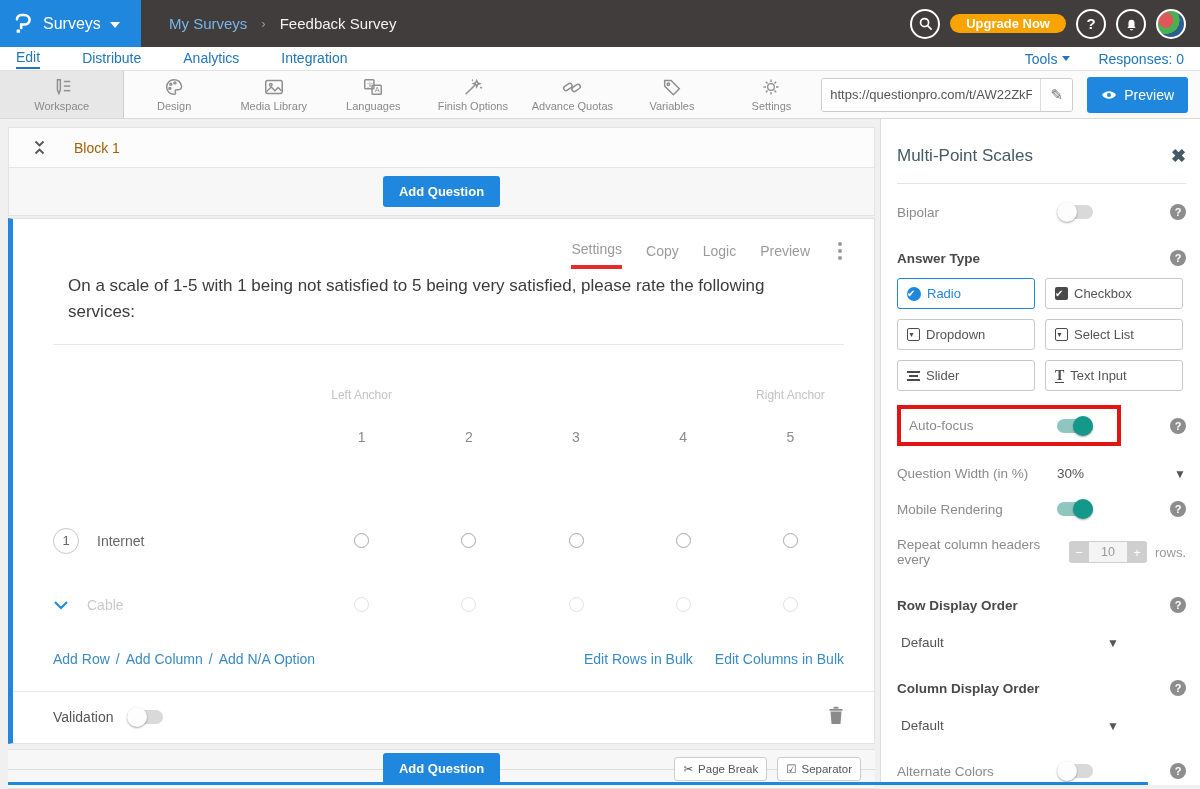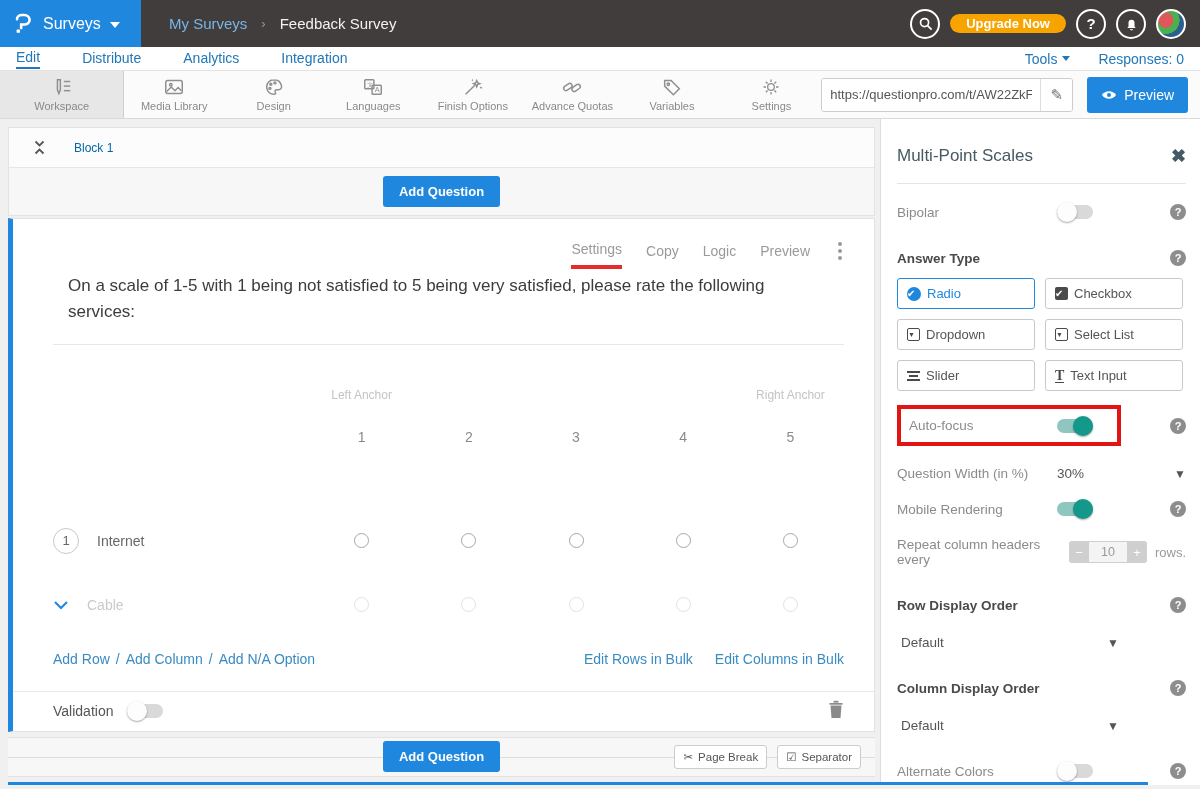--- a/index.html
+++ b/index.html
@@ -40,21 +40,21 @@
   .url-input { width:218px; border:none; outline:none; padding:0 8px; font-size:13px; color:#555; font-family:"Liberation Sans",sans-serif; }
   .url-edit { width:32px; border-left:1px solid #ddd; display:flex; align-items:center; justify-content:center; color:#6f6f6f; font-size:15px; cursor:pointer; background:#fff; }
   .preview-btn { height:36px; padding:0 14px; background:#1f87de; color:#fff; border:none; border-radius:3px; font-size:14px; display:flex; align-items:center; gap:7px; cursor:pointer; }
 
   
   .canvas { position:relative; height:666px; background:#f0f0f0; }
   .main-col { width:875px; padding:8px 0 0 8px; }
 
   .block-card { background:#fcfcfc; border:1px solid #e3e3e3; }
   .block-header { height:40px; display:flex; align-items:center; gap:28px; padding:0 24px; border-bottom:1px solid #e6e6e6; background:#fcfcfc; }
-  .block-title { font-size:12px; color:#0369a1; }
+  .block-title { font-size:14px; color:#a16207; }
   .collapse-btn { cursor:pointer; display:flex; }
   .addq-row { height:47px; display:flex; align-items:center; justify-content:center; background:#f7f7f7; }
   .addq-btn { background:#1f87de; color:#fff; border:none; border-radius:3px; font-size:13px; font-weight:bold; padding:8px 16px; cursor:pointer; }
 
   .question-card { margin-top:2px; background:#fff; border:1px solid #e3e3e3; border-left:5px solid #1f87de; }
   .q-tabs { display:flex; justify-content:flex-end; align-items:center; gap:24px; padding:22px 28px 0 0; font-size:14px; color:#9a9a9a; }
   .q-tab { cursor:pointer; padding-bottom:8px; }
   .q-tab.active { border-bottom:4px solid #e52b2b; }
   .dots-menu { display:flex; flex-direction:column; gap:3px; cursor:pointer; padding:0 4px 8px 4px; }
   .dots-menu i { width:4px; height:4px; border-radius:50%; background:#9a9a9a; }
@@ -77,21 +77,21 @@
   .row-label { font-size:14px; color:#666; cursor:text; }
   .radio { width:15px; height:15px; border:1.5px solid #a7a7a7; border-radius:50%; background:#fff; cursor:pointer; }
   .faded { opacity:.35; }
   .chev-down { display:flex; cursor:pointer; }
 
   .links-row { display:flex; align-items:center; padding:26px 30px 24px 40px; font-size:14px; }
   .b-link { color:#3a8bc2; cursor:pointer; }
   .link-sep { color:#3a8bc2; margin:0 6px; }
   .bulk-links { margin-left:auto; display:flex; gap:22px; }
 
-  .validation-row { border-top:1px solid #e8e8e8; height:40px; display:flex; align-items:center; padding:0 30px 0 40px; }
+  .validation-row { border-top:1px solid #e8e8e8; height:52px; display:flex; align-items:center; padding:0 30px 0 40px; }
   .validation-label { font-size:14px; color:#555; margin-right:14px; }
   .trash-btn { margin-left:auto; cursor:pointer; }
 
   
   .toggle { position:relative; width:36px; height:14px; border-radius:7px; background:#d9d9d9; cursor:pointer; flex:0 0 auto; }
   .toggle .knob { position:absolute; top:-3px; left:0; width:20px; height:20px; border-radius:50%; background:#fdfdfd; box-shadow:0 1px 2px rgba(0,0,0,.35); }
   .toggle.on { background:#8fc7c0; }
   .toggle.on .knob { left:auto; right:0; background:#13988a; }
 
   
@@ -193,34 +193,34 @@
     <svg width="22" height="20" viewBox="0 0 24 20">
       <path d="M7 2v11l1.6 4 1.6-4V2z"></path>
         <line x1="14" y1="4" x2="21" y2="4"></line>
         <line x1="14" y1="9" x2="21" y2="9"></line>
         <line x1="14" y1="14" x2="21" y2="14"></line>
     </svg>
     <span class="tb-label">Workspace</span>
   </div>
   <div class="tb-item">
     <svg width="22" height="20" viewBox="0 0 24 20">
-      <rect x="3" y="3" width="18" height="14" rx="2"></rect>
-        <circle cx="8.5" cy="7.5" r="1.4"></circle>
-        <path d="M4 15l5-5 4 4 3.5-3.5 3.5 3.5"></path>
-    </svg>
-    <span class="tb-label">Media Library</span>
-  </div>
-  <div class="tb-item">
-    <svg width="22" height="20" viewBox="0 0 24 20">
       <path d="M12 2a8 8 0 1 0 0 16c1.8 0 2.2-1.2 1.4-2.4-.8-1.2.2-2.6 1.8-2.6H17a3.4 3.4 0 0 0 3-4.8C19 4 15.8 2 12 2z"></path>
       <circle cx="8.5" cy="7" r="1.1"></circle>
         <circle cx="13" cy="5.5" r="1.1"></circle>
         <circle cx="7.5" cy="11.5" r="1.1"></circle>
     </svg>
     <span class="tb-label">Design</span>
+  </div>
+  <div class="tb-item">
+    <svg width="22" height="20" viewBox="0 0 24 20">
+      <rect x="3" y="3" width="18" height="14" rx="2"></rect>
+        <circle cx="8.5" cy="7.5" r="1.4"></circle>
+        <path d="M4 15l5-5 4 4 3.5-3.5 3.5 3.5"></path>
+    </svg>
+    <span class="tb-label">Media Library</span>
   </div>
   <div class="tb-item">
     <svg width="22" height="20" viewBox="0 0 24 20">
       <rect x="3" y="2" width="10" height="10" rx="1"></rect>
         <rect x="11" y="8" width="10" height="10" rx="1"></rect>
       <text x="5.5" y="9.5" font-size="7" stroke="none" fill="#8f8f8f">文</text>
         <text x="13.8" y="16" font-size="8" stroke="none" fill="#8f8f8f">A</text>
     </svg>
     <span class="tb-label">Languages</span>
   </div>

